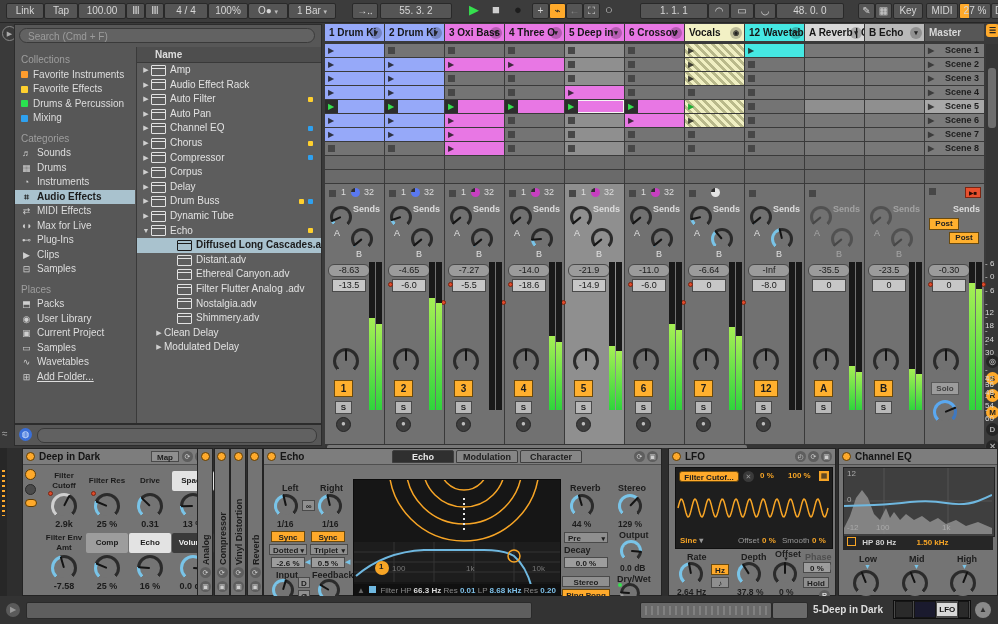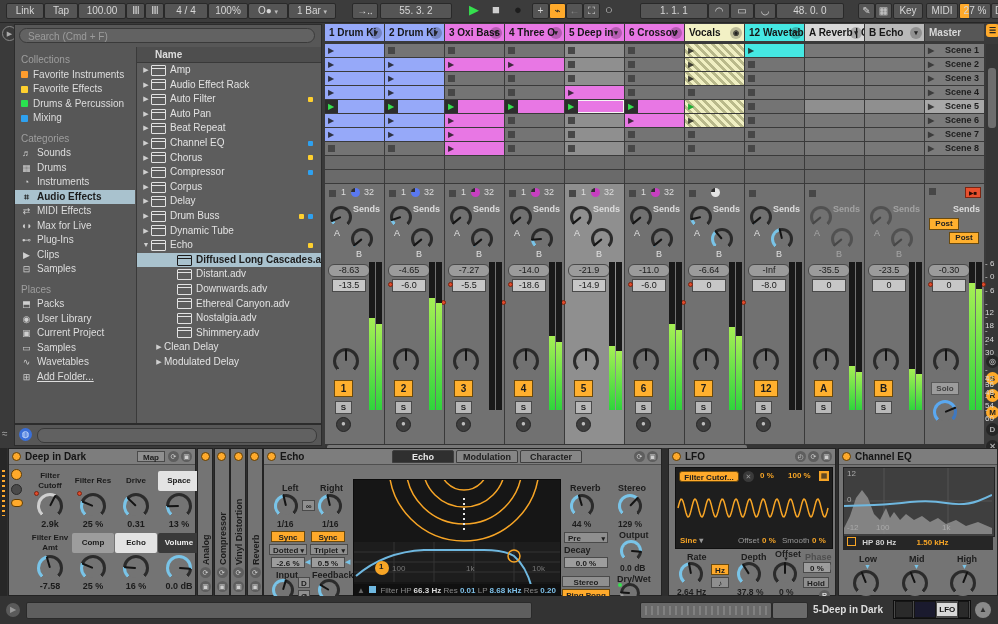--- a/index.html
+++ b/index.html
@@ -264,25 +264,20 @@
             </span>
           </div>
           <div class="frow" style="padding-left:4px">
             <span class="farrow">▶</span>
             <span class="ficon"></span>
             <span>Auto Pan</span>
           </div>
           <div class="frow" style="padding-left:4px">
             <span class="farrow">▶</span>
             <span class="ficon"></span>
-            <span>Beat Repeat</span>
-          </div>
-          <div class="frow" style="padding-left:4px">
-            <span class="farrow">▶</span>
-            <span class="ficon"></span>
             <span>Channel EQ</span>
             <span class="fdots">
               <span class="fdot" style="background:#2ea1f0"></span>
             </span>
           </div>
           <div class="frow" style="padding-left:4px">
             <span class="farrow">▶</span>
             <span class="ficon"></span>
             <span>Chorus</span>
             <span class="fdots">
@@ -335,26 +330,26 @@
             <span>Diffused Long Cascades.adv</span>
           </div>
           <div class="frow" style="padding-left:30px">
             <span class="farrow"></span>
             <span class="ficon"></span>
             <span>Distant.adv</span>
           </div>
           <div class="frow" style="padding-left:30px">
             <span class="farrow"></span>
             <span class="ficon"></span>
-            <span>Downwards.adv</span>
+            <span>Ethereal Canyon.adv</span>
           </div>
           <div class="frow" style="padding-left:30px">
             <span class="farrow"></span>
             <span class="ficon"></span>
-            <span>Ethereal Canyon.adv</span>
+            <span>Filter Flutter Analog .adv</span>
           </div>
           <div class="frow" style="padding-left:30px">
             <span class="farrow"></span>
             <span class="ficon"></span>
             <span>Nostalgia.adv</span>
           </div>
           <div class="frow" style="padding-left:30px">
             <span class="farrow"></span>
             <span class="ficon"></span>
             <span>Shimmery.adv</span>
@@ -1100,21 +1095,21 @@
         <div style="position:absolute;left:2px;top:1px;width:420px;height:5px;background:#777;border-radius:2px"></div>
       </div>
     </div>
 
   <div class="abs devarea" id="devRoot">
 
     <div class="abs" style="left:0;top:0;width:7px;height:148px;background:#272727">
       <div style="position:absolute;left:2px;top:22px;width:3px;height:46px;background:repeating-linear-gradient(#ffaa2b 0 2px,transparent 2px 5px)"></div>
     </div>
 
-    <div class="dpanel" style="left:8px;width:188px">
+    <div class="dpanel" style="left:22px;width:188px">
       <div class="dtitle">
         <div class="dled"></div>
         <div class="dname">Deep in Dark</div>
         <div class="gbtn" style="right:30px;top:2px;width:28px">Map</div>
         <div class="dico" style="right:16px">⟳</div>
         <div class="dico" style="right:3px">▣</div>
       </div>
       <div class="abs" style="left:2px;top:20px;width:13px;height:124px">
         <div style="width:11px;height:11px;border-radius:50%;background:#ffaa2b;border:1px solid #5e3c05;box-sizing:border-box;margin-bottom:4px"></div>
         <div style="width:11px;height:11px;border-radius:50%;background:#4a4a4a;border:1px solid #2a2a2a;box-sizing:border-box;margin-bottom:4px"></div>

